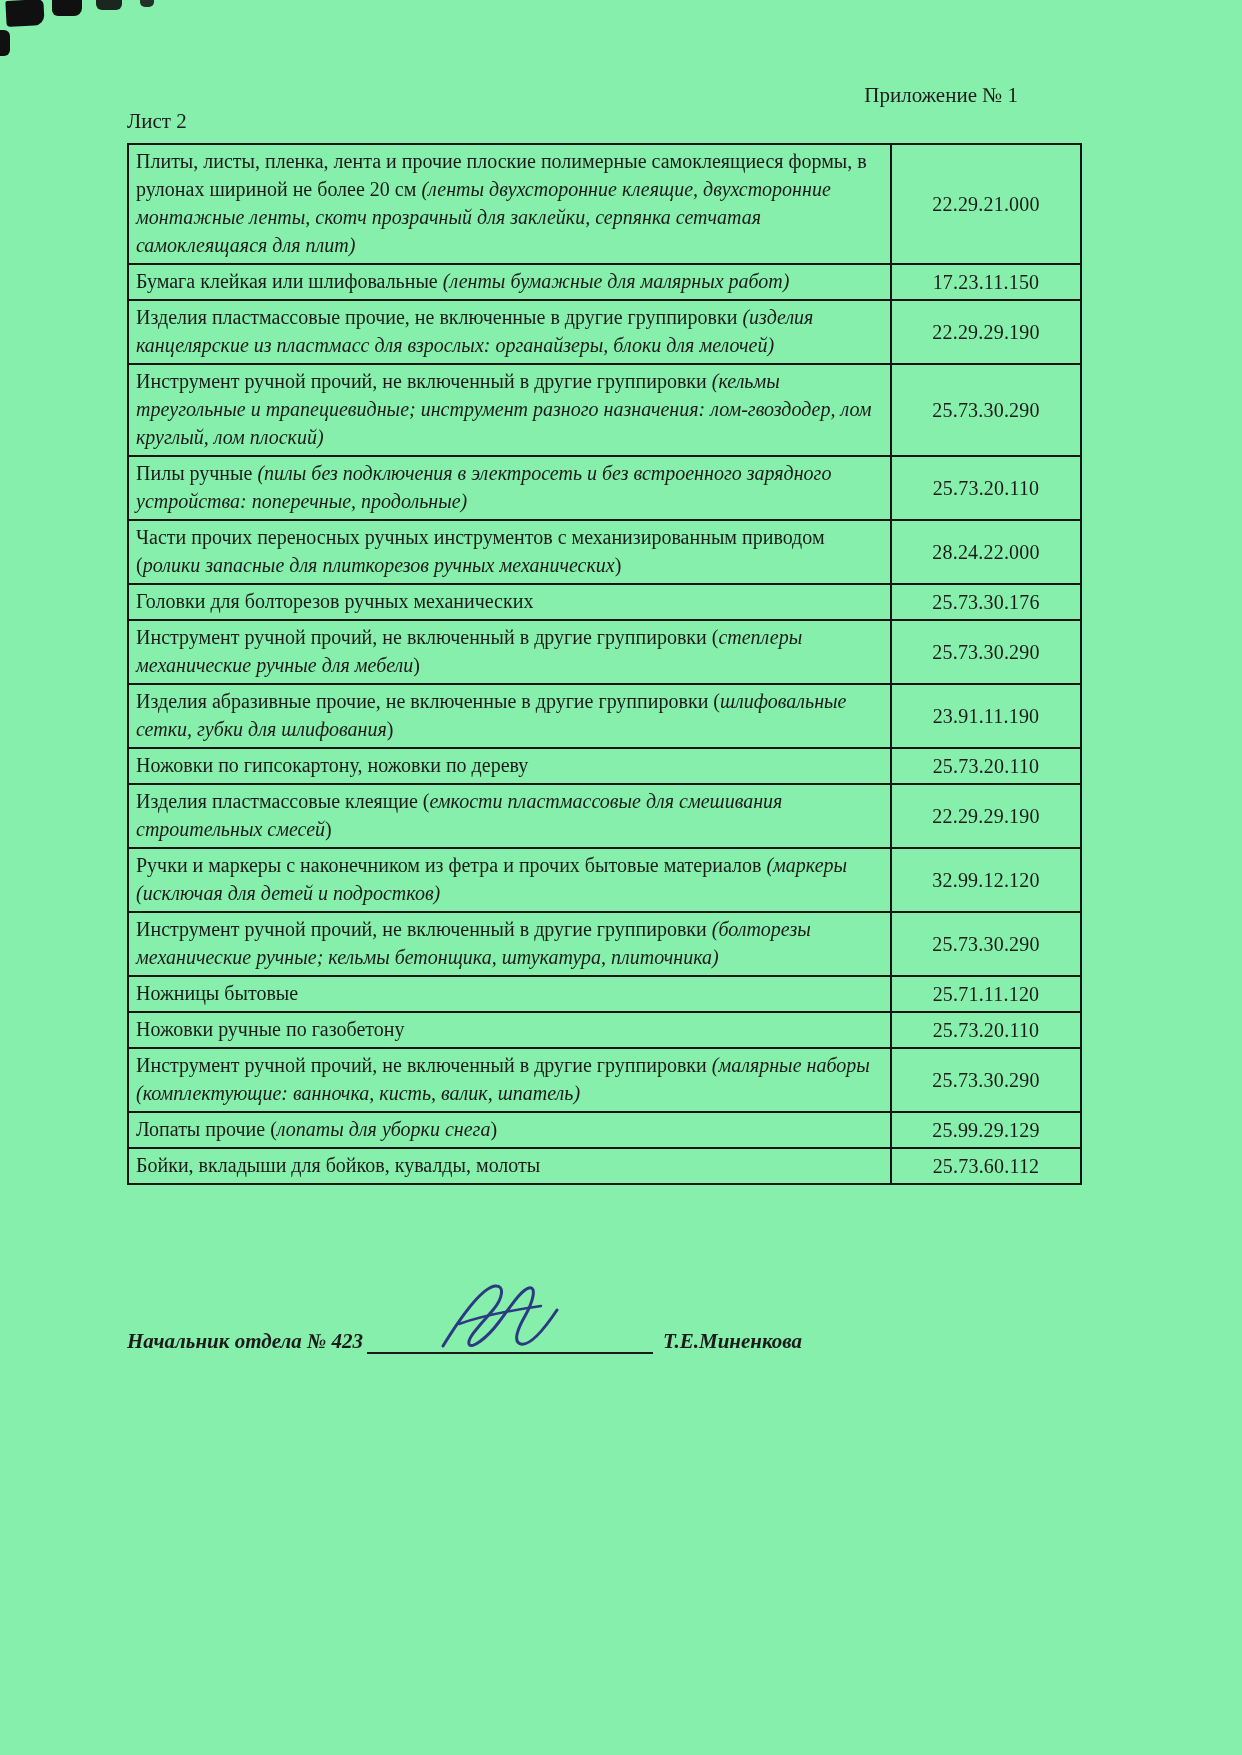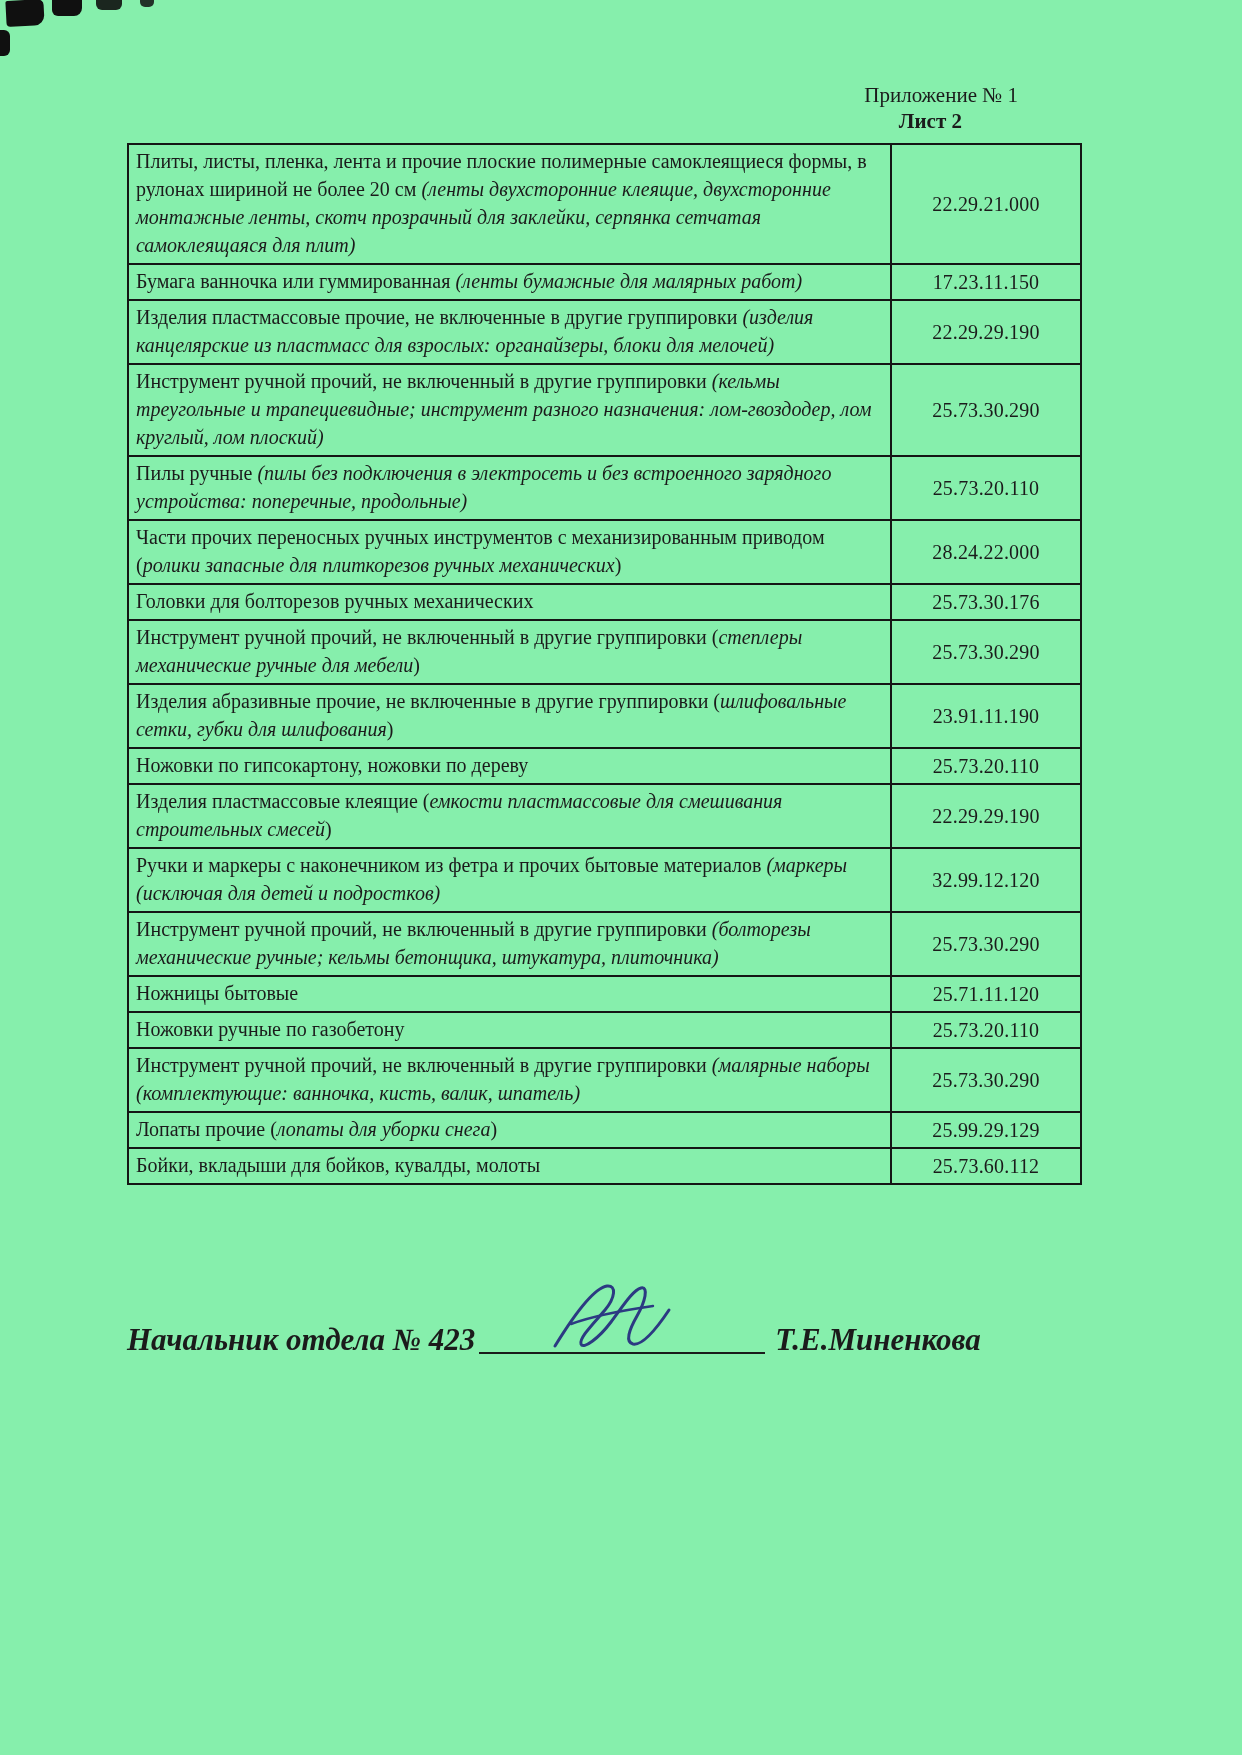--- a/index.html
+++ b/index.html
@@ -26,21 +26,21 @@
 
   .header {
     position: absolute;
     left: 127px;
     top: 82px;
     width: 893px;
     font-size: 21px;
     line-height: 1.25;
   }
   .header .line1 { text-align: right; padding-right: 2px; }
-  .header .line2 { text-align: right; padding-right: 58px; font-weight: bold; }
+  .header .line2 { padding-right: 58px; }
 
   table.doc-table {
     position: absolute;
     left: 127px;
     top: 143px;
     width: 893px;
     border-collapse: collapse;
     table-layout: fixed;
   }
   table.doc-table td {
@@ -62,21 +62,22 @@
     letter-spacing: 0.2px;
   }
   .it { font-style: italic; }
 
   .footer {
     position: absolute;
     left: 127px;
     top: 1322px;
     width: 1000px;
     display: flex;
-    font-size: 31px;
+    align-items: flex-end;
+    font-size: 21px;
     font-weight: bold;
     font-style: italic;
     white-space: nowrap;
   }
   .sig-area {
     position: relative;
     display: inline-block;
     width: 286px;
     height: 30px;
     margin-left: 4px;
@@ -105,21 +106,21 @@
     <div class="line2">Лист 2</div>
   </div>
 
   <table class="doc-table">
     <tbody id="table-body">
         <tr>
           <td class="desc"><span>Плиты, листы, пленка, лента и прочие плоские полимерные  самоклеящиеся формы, в рулонах шириной не более 20 см </span><span class="it">(ленты двухсторонние клеящие, двухсторонние монтажные ленты, скотч прозрачный для заклейки, серпянка сетчатая самоклеящаяся для плит)</span></td>
           <td class="code">22.29.21.000</td>
         </tr>
         <tr>
-          <td class="desc"><span>Бумага ванночка или гуммированная </span><span class="it">(ленты бумажные для малярных работ)</span></td>
+          <td class="desc"><span>Бумага клейкая или шлифовальные </span><span class="it">(ленты бумажные для малярных работ)</span></td>
           <td class="code">17.23.11.150</td>
         </tr>
         <tr>
           <td class="desc"><span>Изделия пластмассовые прочие, не включенные в другие группировки </span><span class="it">(изделия канцелярские из пластмасс для взрослых: органайзеры, блоки для мелочей)</span></td>
           <td class="code">22.29.29.190</td>
         </tr>
         <tr>
           <td class="desc"><span>Инструмент ручной прочий, не включенный в другие группировки </span><span class="it">(кельмы треугольные и трапециевидные; инструмент разного назначения: лом-гвоздодер, лом круглый, лом плоский)</span></td>
           <td class="code">25.73.30.290</td>
         </tr>

